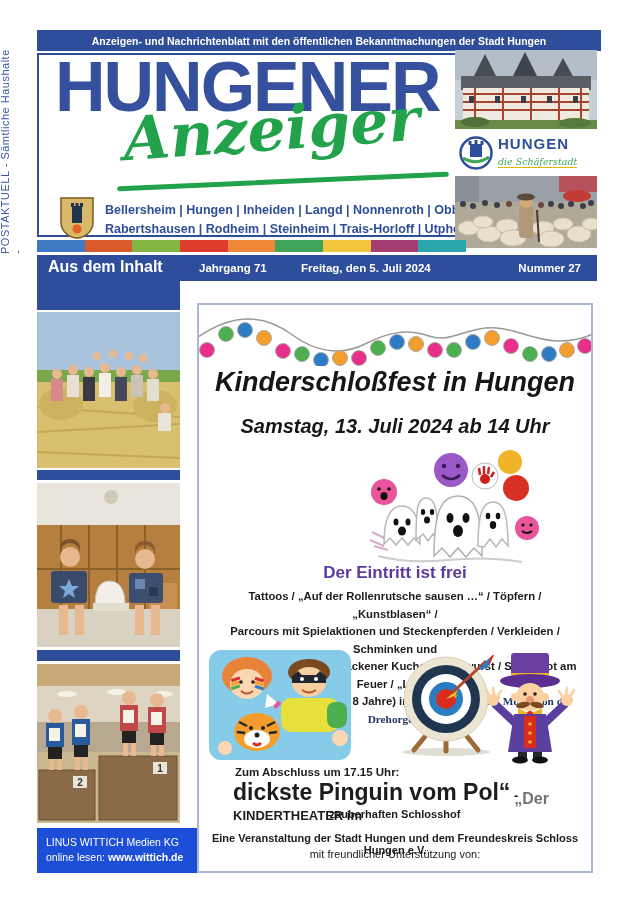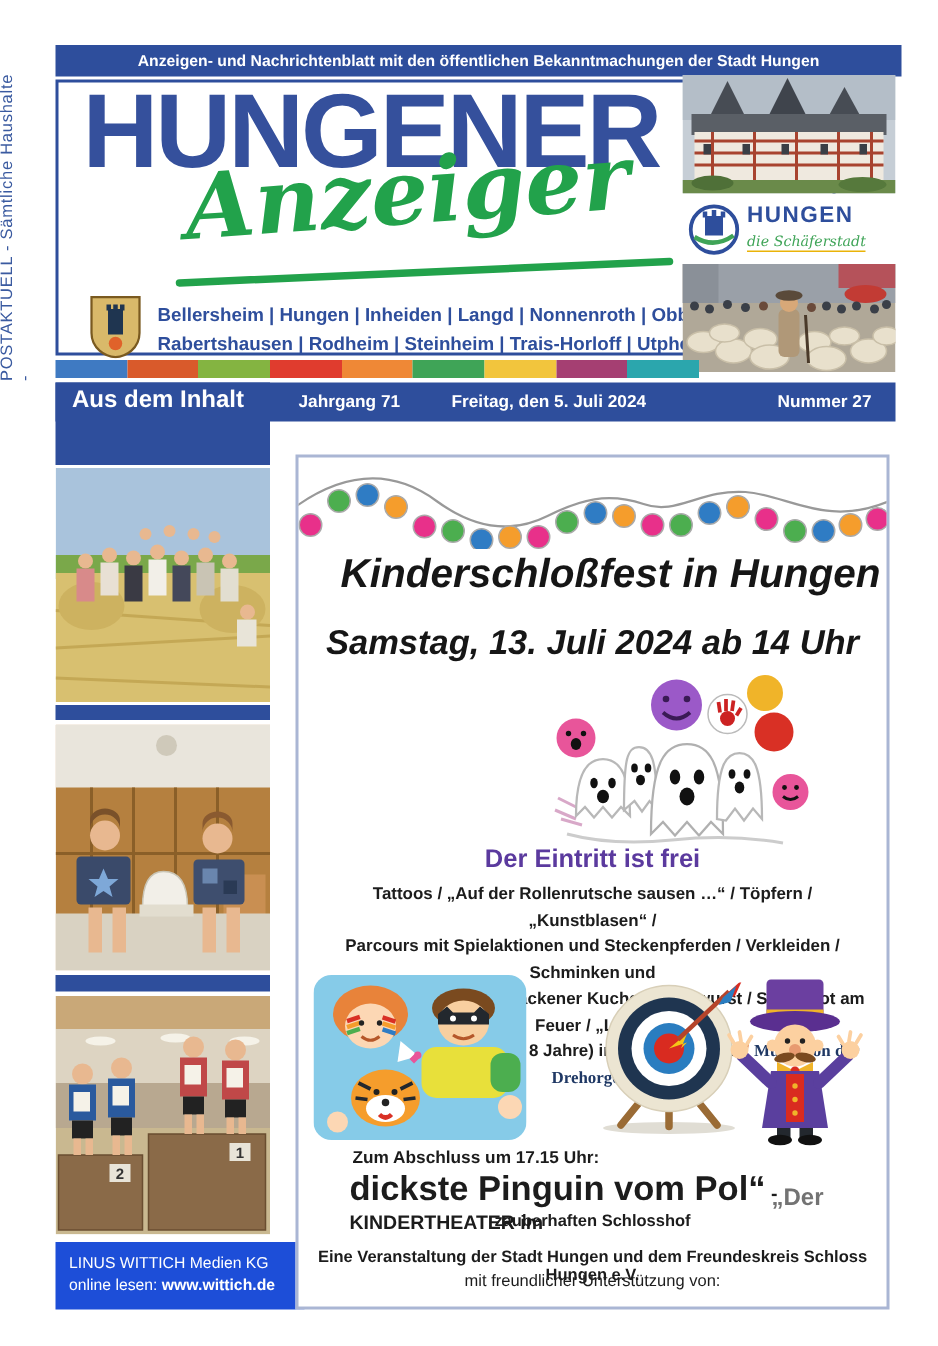--- a/index.html
+++ b/index.html
@@ -59,23 +59,23 @@
   .sep{position:absolute;left:37px;width:143px;background:#2e4e9c;}
   .photo{position:absolute;left:37px;width:143px;overflow:hidden;}
   .pub{position:absolute;left:37px;top:828px;width:166px;height:45px;background:#1d4ed8;
        color:#fff;font-size:10.5px;line-height:1.45;box-sizing:border-box;padding:7px 0 0 9px;}
   .pub b{font-weight:bold;}
 
   
   .flyer{position:absolute;left:197px;top:303px;width:396px;height:570px;
          border:2px solid #aab6d4;box-sizing:border-box;background:#fff;}
   .f-title{position:absolute;left:0;top:62px;width:100%;text-align:center;
-           font-size:27px;font-weight:bold;font-style:italic;color:#161616;padding-left:12px;}
+           font-size:27px;font-weight:bold;font-style:italic;color:#161616;}
   .f-date{position:absolute;left:0;top:110px;width:100%;text-align:center;
-          font-size:23px;font-weight:bold;font-style:italic;color:#161616;}
+          font-size:20px;font-weight:bold;font-style:italic;color:#161616;}
   .f-entry{position:absolute;left:0;top:258px;width:100%;text-align:center;
            font-size:17px;font-weight:bold;color:#5b3a9e;}
   .f-prog{position:absolute;left:10px;top:283px;width:372px;text-align:center;
           font-size:11.3px;font-weight:bold;color:#1c1c1c;line-height:1.55;}
   .f-prog .slash{color:#e07b39;}
   .f-prog .music{color:#1f3864;font-family:"Liberation Serif",serif;}
   .f-close{position:absolute;left:36px;top:461px;font-size:11.5px;font-weight:bold;color:#1c1c1c;}
   .f-quote{position:absolute;right:42px;top:457px;font-size:16px;font-weight:bold;color:#737373;margin-top:28px;}
   .f-show{position:absolute;left:34px;top:474px;width:340px;color:#1c1c1c;}
   .f-show .big{font-size:23px;font-weight:bold;}

